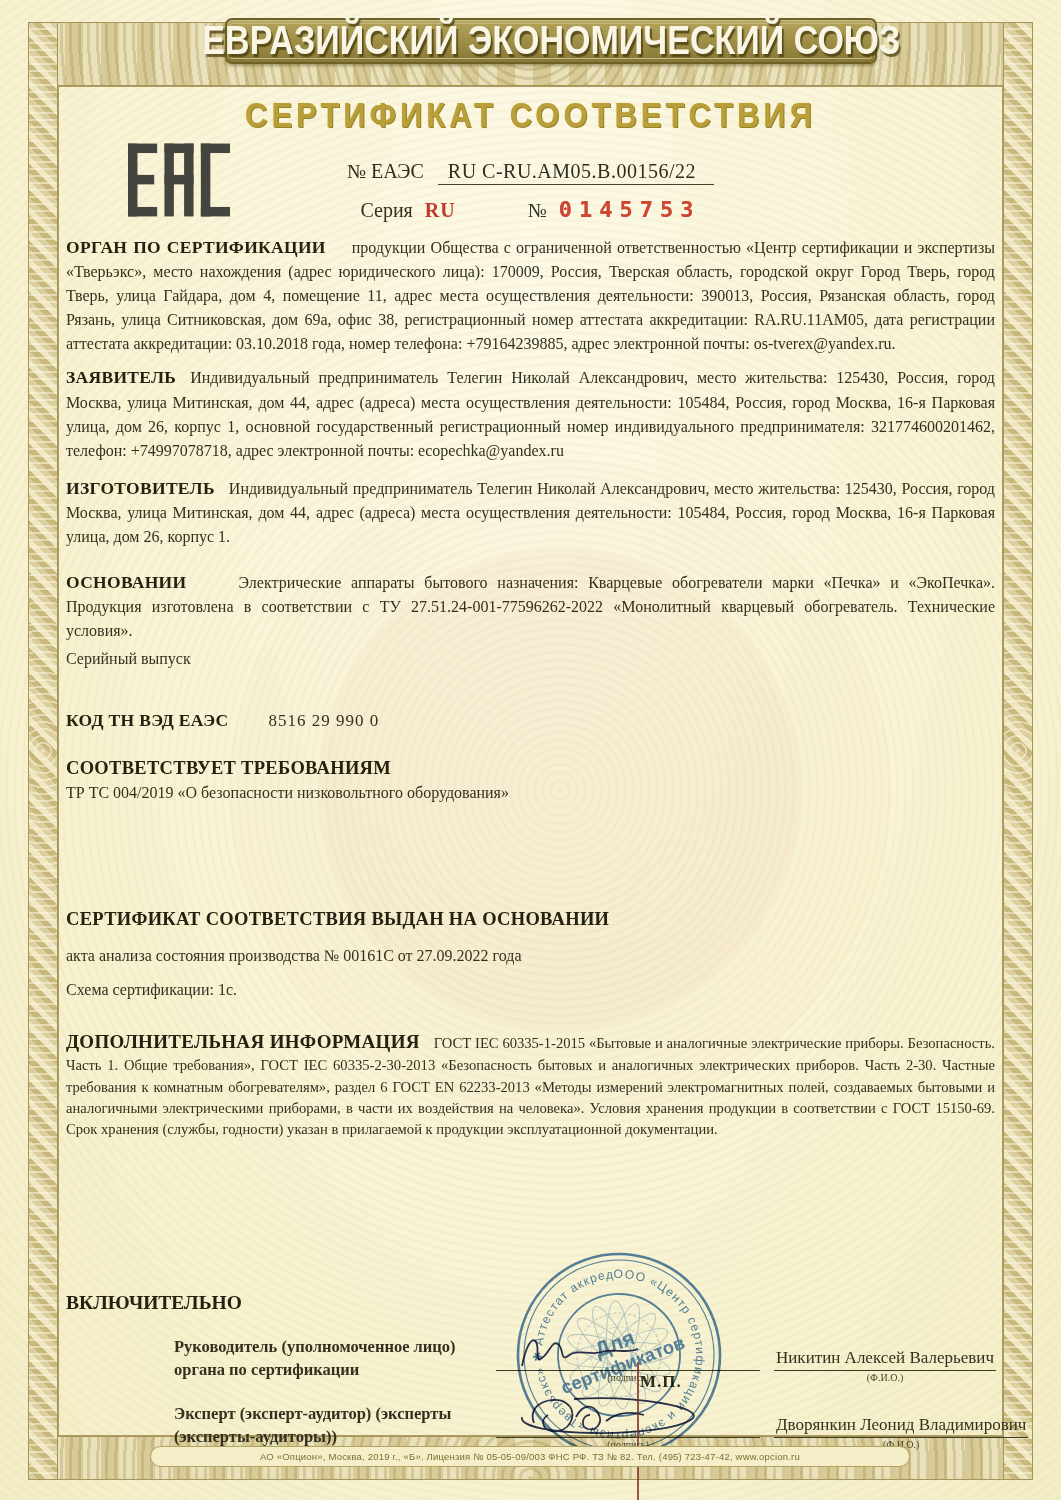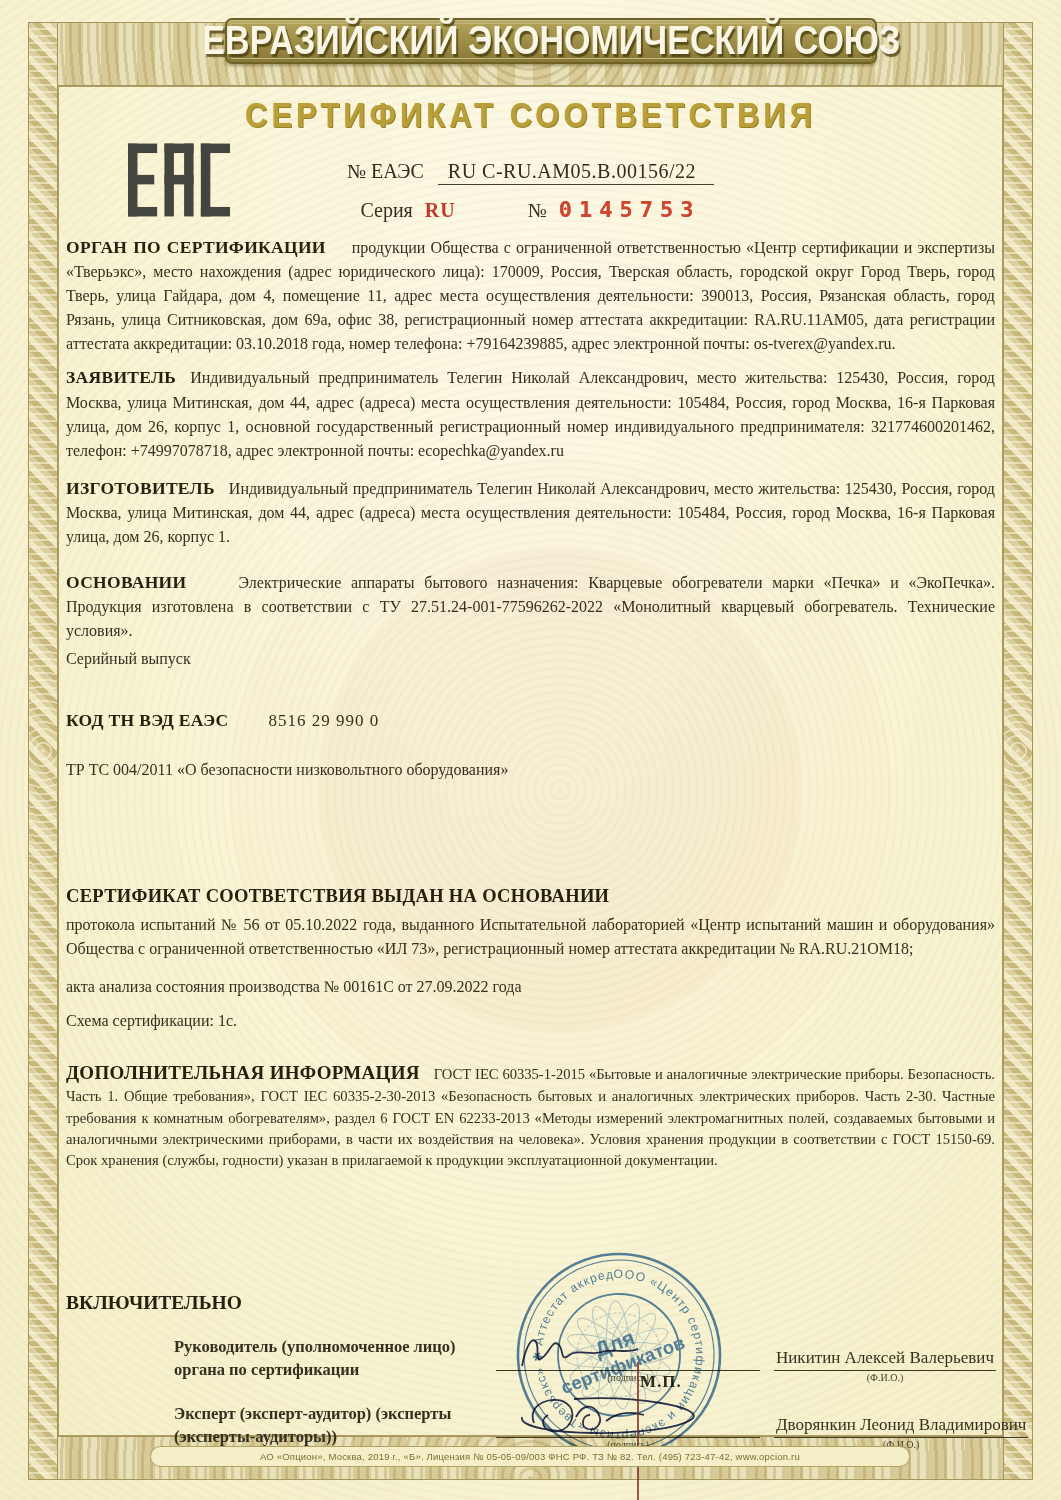--- a/index.html
+++ b/index.html
@@ -169,26 +169,26 @@
         <b class="hpad-lg">ОСНОВАНИИ</b><span>Электрические аппараты бытового назначения: Кварцевые обогреватели марки «Печка» и «ЭкоПечка». Продукция изготовлена в соответствии с ТУ 27.51.24-001-77596262-2022 «Монолитный кварцевый обогреватель. Технические условия».</span>
       </p>
       <p class="sec line-sub" style="margin-bottom:16px">Серийный выпуск</p>
     </div>
 
     <p class="sec mt4" style="margin-bottom:0;text-align:left">
       <b>КОД ТН ВЭД ЕАЭС</b><span class="code-value">8516 29 990 0</span>
     </p>
 
     <div class="mt5">
-      <div class="sec" style="text-align:left;margin-top:2px">ТР ТС 004/2011 «О безопасности низковольтного оборудования»</div>
+      <div class="block-head">СООТВЕТСТВУЕТ ТРЕБОВАНИЯМ</div>
+      <div class="sec" style="text-align:left;margin-top:2px">ТР ТС 004/2019 «О безопасности низковольтного оборудования»</div>
     </div>
 
     <div class="mt6">
       <div class="block-head">СЕРТИФИКАТ СООТВЕТСТВИЯ ВЫДАН НА ОСНОВАНИИ</div>
-      <p class="sec based-p" style="margin-bottom:0">протокола испытаний № 56 от 05.10.2022 года, выданного Испытательной лабораторией «Центр испытаний машин и оборудования» Общества с ограниченной ответственностью «ИЛ 73», регистрационный номер аттестата аккредитации № RA.RU.21ОМ18;</p>
       <p class="sec based-p2" style="margin-bottom:0;text-align:left">акта анализа состояния производства № 00161С от 27.09.2022 года</p>
       <p class="sec based-p3" style="margin-bottom:0;text-align:left">Схема сертификации: 1с.</p>
     </div>
 
     <p class="sec dense mt7" style="margin-bottom:0">
       <b class="hpad-sm">ДОПОЛНИТЕЛЬНАЯ ИНФОРМАЦИЯ</b><span>ГОСТ IEC 60335-1-2015 «Бытовые и аналогичные электрические приборы. Безопасность. Часть 1. Общие требования», ГОСТ IEC 60335-2-30-2013 «Безопасность бытовых и аналогичных электрических приборов. Часть 2-30. Частные требования к комнатным обогревателям», раздел 6 ГОСТ EN 62233-2013 «Методы измерений электромагнитных полей, создаваемых бытовыми и аналогичными электрическими приборами, в части их воздействия на человека». Условия хранения продукции в соответствии с ГОСТ 15150-69. Срок хранения (службы, годности) указан в прилагаемой к продукции эксплуатационной документации.</span>
     </p>
 
   </div>
 

